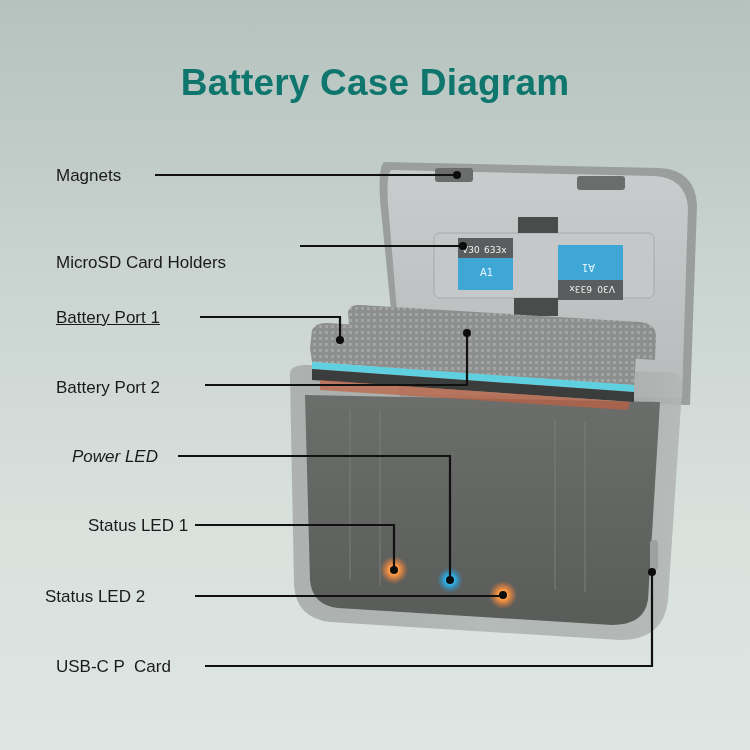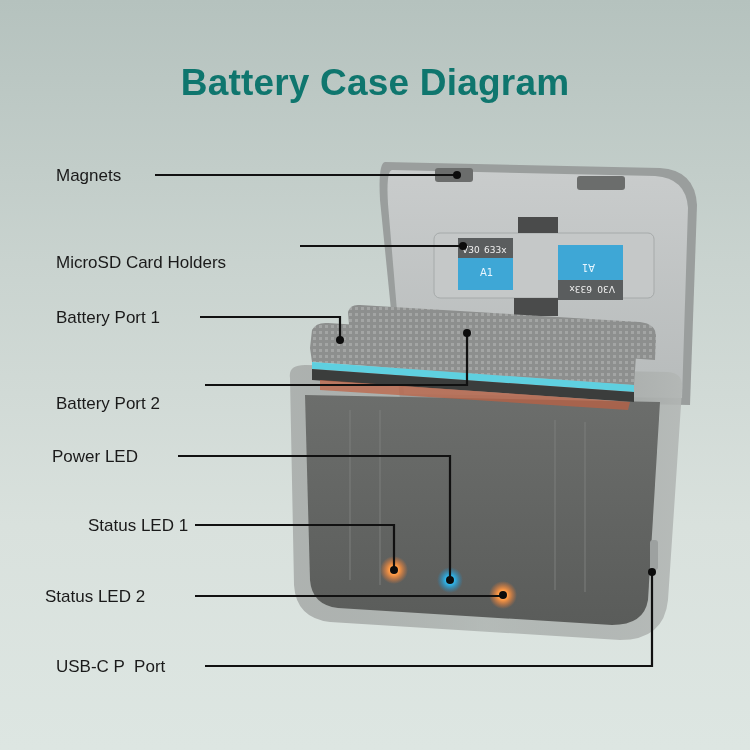--- a/index.html
+++ b/index.html
@@ -132,18 +132,18 @@
     <polyline class="leader" points="195,596 503,596"></polyline>
     <circle class="dot" cx="503" cy="595" r="4"></circle>
 
     <polyline class="leader" points="205,666 652,666 652,572"></polyline>
     <circle class="dot" cx="652" cy="572" r="4"></circle>
   </g>
 </svg>
 
 <div class="label" style="left:56px; top:164px;">Magnets</div>
 <div class="label" style="left:56px; top:251px;">MicroSD Card Holders</div>
-<div class="label" style="left:56px; top:306px;">Battery Port 1</div>
-<div class="label" style="left:56px; top:392px;">Battery Port 2</div>
-<div class="label" style="left:52px; top:445px;">Power LED</div>
+<div class="label" style="left:56px; top:306px;text-decoration:underline;">Battery Port 1</div>
+<div class="label" style="left:56px; top:376px;">Battery Port 2</div>
+<div class="label" style="left:72px; top:445px;font-style:italic;">Power LED</div>
 <div class="label" style="left:56px; top:514px;margin-left:32px;">Status LED 1</div>
 <div class="label" style="left:45px; top:585px;">Status LED 2</div>
-<div class="label" style="left:56px; top:655px; white-space:pre;">USB-C P  Port</div>
+<div class="label" style="left:56px; top:655px; white-space:pre;">USB-C P  Card</div>
 
 </body></html>

